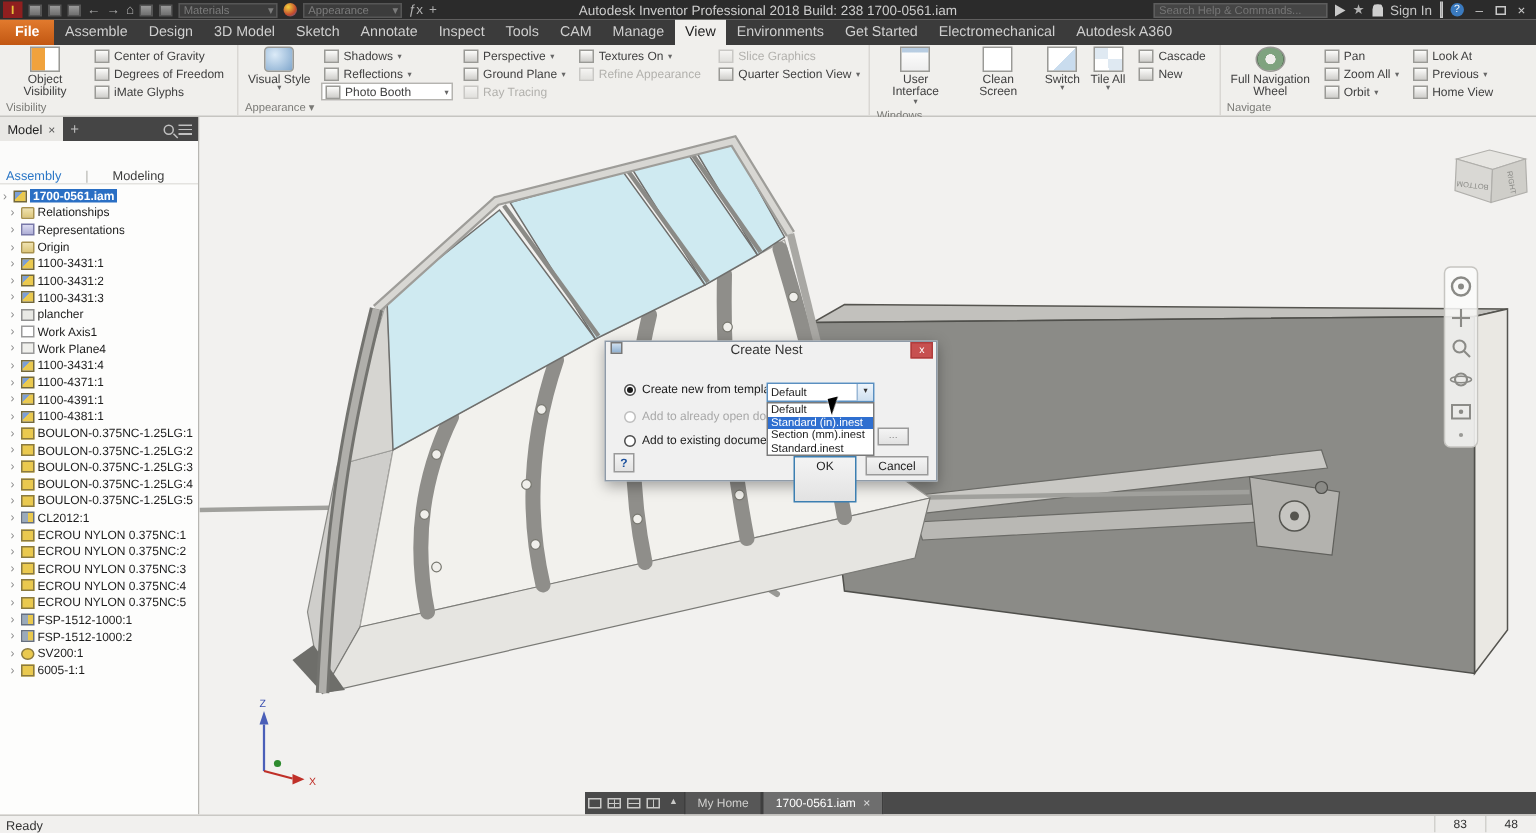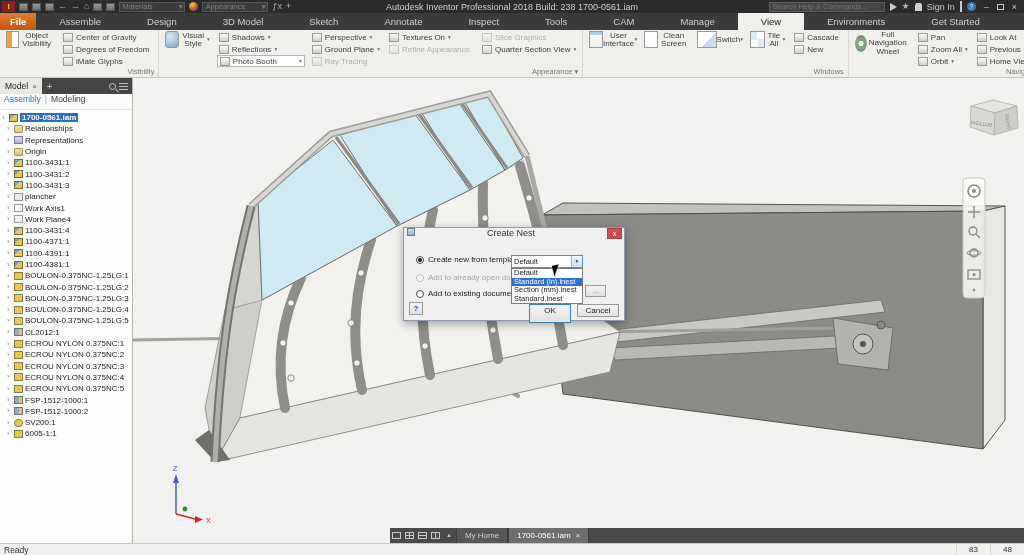--- a/index.html
+++ b/index.html
@@ -19,30 +19,30 @@
   .searchbox{width:116px;height:10px;background:#454545;border:1px solid #5d5d5d;color:#949494;font-size:7.5px;padding:0 3px;font-family:"Liberation Sans",sans-serif;}
   .flagico{width:0;height:0;border-top:4px solid transparent;border-bottom:4px solid transparent;border-left:7px solid #c9c9c9;}
   .personico{width:7px;height:8px;background:radial-gradient(circle at 50% 25%,#cfcfcf 2px,transparent 2.4px),radial-gradient(ellipse at 50% 95%,#cfcfcf 4px,transparent 4.4px);}
   .cartico{width:9px;height:6px;border:1px solid #c9c9c9;border-top:none;position:relative;}
   .helpico{width:9px;height:9px;border-radius:50%;background:#3a7abf;color:#fff;font-size:7px;text-align:center;line-height:9px;}
   .winbtn{color:#c9c9c9;font-size:9px;padding:0 3px;}
   .maxico{width:7px;height:6px;border:1px solid #c9c9c9;}
 
   
   .rtabs{height:17px;background:#3b3b3b;display:flex;align-items:stretch;font-size:9.5px;}
-  .rtab{color:#cfcfcf;padding:0 23px;line-height:17px;white-space:nowrap;}
+  .rtab{color:#cfcfcf;padding:0 7px;line-height:17px;white-space:nowrap;}
   .rtab.file{background:linear-gradient(#e27b2e,#c25712);color:#fff;font-weight:bold;padding:0 10px;}
   .rtab.active{background:#f0efec;color:#1e1e1e;}
 
   
   .ribbon{height:48px;background:#f0efec;border-bottom:1px solid #c6c5c1;display:flex;font-size:8.5px;color:#404040;}
   .rgroup{display:flex;flex-direction:column;border-right:1px solid #d9d7d3;padding:1px 4px 0 4px;}
   .rbody{flex:1;display:flex;gap:5px;align-items:flex-start;}
-  .rlabel{height:10px;font-size:7.5px;color:#7a7a76;text-align:right;line-height:10px;}
-  .rvert{display:flex;flex-direction:row;align-items:center;text-align:center;line-height:1.05;font-size:8px;padding:0 2px;max-width:52px;}
+  .rlabel{height:10px;font-size:7.5px;color:#7a7a76;text-align:left;line-height:10px;}
+  .rvert{display:flex;flex-direction:column;align-items:center;text-align:center;line-height:1.05;font-size:8px;padding:0 2px;max-width:52px;}
   .vicon{width:20px;height:17px;margin-bottom:1px;border:1px solid #9a9a96;background:linear-gradient(#fdfdfd,#d8d7d3);}
   .vi-objvis{background:linear-gradient(90deg,#f0a23c 50%,#fff 50%);}
   .vi-visual{border-radius:3px;background:radial-gradient(circle at 35% 30%,#dcebf8,#7fa6cc);}
   .vi-ui{background:linear-gradient(#fff,#eee);box-shadow:inset 0 3px 0 #b8cde2;}
   .vi-clean{background:#fff;}
   .vi-switch{background:linear-gradient(135deg,#fff 55%,#c9dcee 55%);}
   .vi-tile{background:conic-gradient(#fff 0 25%,#dfe9f2 0 50%,#fff 0 75%,#dfe9f2 0);}
   .vi-wheel{border-radius:50%;background:radial-gradient(circle,#f0efec 28%,#7fa37f 30% 70%,#5d7a5d 72%);}
   .rcol{display:flex;flex-direction:column;}
   .rsm{display:flex;align-items:center;height:12px;padding:0 2px;white-space:nowrap;font-size:8px;}
@@ -59,21 +59,21 @@
 
   
   .browser{position:absolute;left:0;top:0;bottom:0;width:133px;background:#fdfdfc;border-right:1px solid #b7b6b2;display:flex;flex-direction:column;}
   .btabs{height:16px;background:#454545;display:flex;align-items:center;font-size:8.5px;flex:none;}
   .btab{height:16px;background:#e9e8e5;color:#222;display:flex;align-items:center;gap:4px;padding:0 5px;}
   .btab-close{color:#555;font-size:8px;}
   .bplus{color:#bdbdbd;font-size:10px;padding:0 5px;}
   .bsearch{margin-left:auto;width:7px;height:7px;border:1.2px solid #c0c0c0;border-radius:50%;position:relative;margin-right:3px;}
   .bsearch::after{content:"";position:absolute;width:4px;height:1.2px;background:#c0c0c0;transform:rotate(45deg);left:5px;top:6px;}
   .bmenu{width:9px;height:7px;background:repeating-linear-gradient(#c0c0c0 0 1px,transparent 1px 3px);margin-right:4px;}
-  .blinks{height:16px;display:flex;align-items:flex-start;gap:4px;font-size:8.5px;padding-left:4px;background:#fbfbfa;border-bottom:1px solid #e4e3e0;flex:none;}
+  .blinks{height:29px;display:flex;align-items:flex-end;gap:16px;font-size:8.5px;padding-left:4px;background:#fbfbfa;border-bottom:1px solid #e4e3e0;flex:none;}
   .blink-a{color:#2a76c6;}
   .bsep{color:#b0b0ac;}
   .blink-m{color:#3c3c3c;}
   .tree{flex:1;padding-top:2px;overflow:hidden;}
   .titem{display:flex;align-items:center;height:11.3px;font-size:8px;color:#1c1c1c;padding-left:7px;white-space:nowrap;}
   .titem.root{padding-left:2px;}
   .tw{width:7px;color:#8c8c8c;font-size:8px;line-height:8px;flex:none;}
   .ic{width:9px;height:8px;margin-right:2px;flex:none;border:1px solid #8a7a40;background:#eac94f;}
   .ic-asm{background:linear-gradient(135deg,#7c9fd4 38%,#eac94f 38%);border-color:#73683a;}
   .ic-folder{background:linear-gradient(#efe2b0,#dcc67a);border-color:#a8924e;border-radius:1px;}
@@ -121,21 +121,21 @@
   .dlbl.dis{color:#a8a8a8;}
   .combo{position:absolute;left:107px;top:27px;width:72px;height:13px;background:#fff;border:1px solid #5a8fc0;display:flex;align-items:center;font-size:7.5px;}
   .combo-val{flex:1;padding-left:2px;}
   .combo-btn{width:11px;height:100%;background:linear-gradient(#eef5fc,#cfe0f0);border-left:1px solid #9ab8d6;font-size:5.5px;text-align:center;line-height:11px;color:#333;}
   .dlist{position:absolute;left:107px;top:40px;width:72px;background:#fff;border:1px solid #7a7a7a;z-index:5;}
   .dopt{height:8.5px;line-height:8.5px;font-size:7.5px;padding-left:2px;white-space:nowrap;overflow:hidden;}
   .dopt.hl{background:#2f6fd0;color:#fff;}
   .dbtn{position:absolute;background:linear-gradient(#f4f4f4,#e2e2e2);border:1px solid #9a9a9a;text-align:center;font-size:8px;color:#222;}
   .dbtn.browse{left:181px;top:57px;width:21px;height:12px;line-height:10px;color:#8a8a8a;font-size:7px;}
   .dbtn.help{left:5px;top:74px;width:14px;height:13px;line-height:11px;color:#1a4f9c;font-weight:bold;}
-  .dbtn.ok{left:125px;top:76px;width:42px;height:19px;line-height:11px;border:1px solid #3c7fb1;}
+  .dbtn.ok{left:125px;top:76px;width:42px;height:31px;line-height:11px;border:1px solid #3c7fb1;}
   .dbtn.cancel{left:173px;top:76px;width:42px;height:13px;line-height:11px;}
 
   
   .cursor{position:absolute;left:553px;top:265px;width:0;height:0;border-style:solid;border-width:0 0 11px 7px;border-color:transparent transparent transparent #000;transform:rotate(-14deg);filter:drop-shadow(0 0 1px #fff);z-index:99;}
 </style>
 </head>
 <body>
 
 <div class="titlebar">
   <div class="qat">

